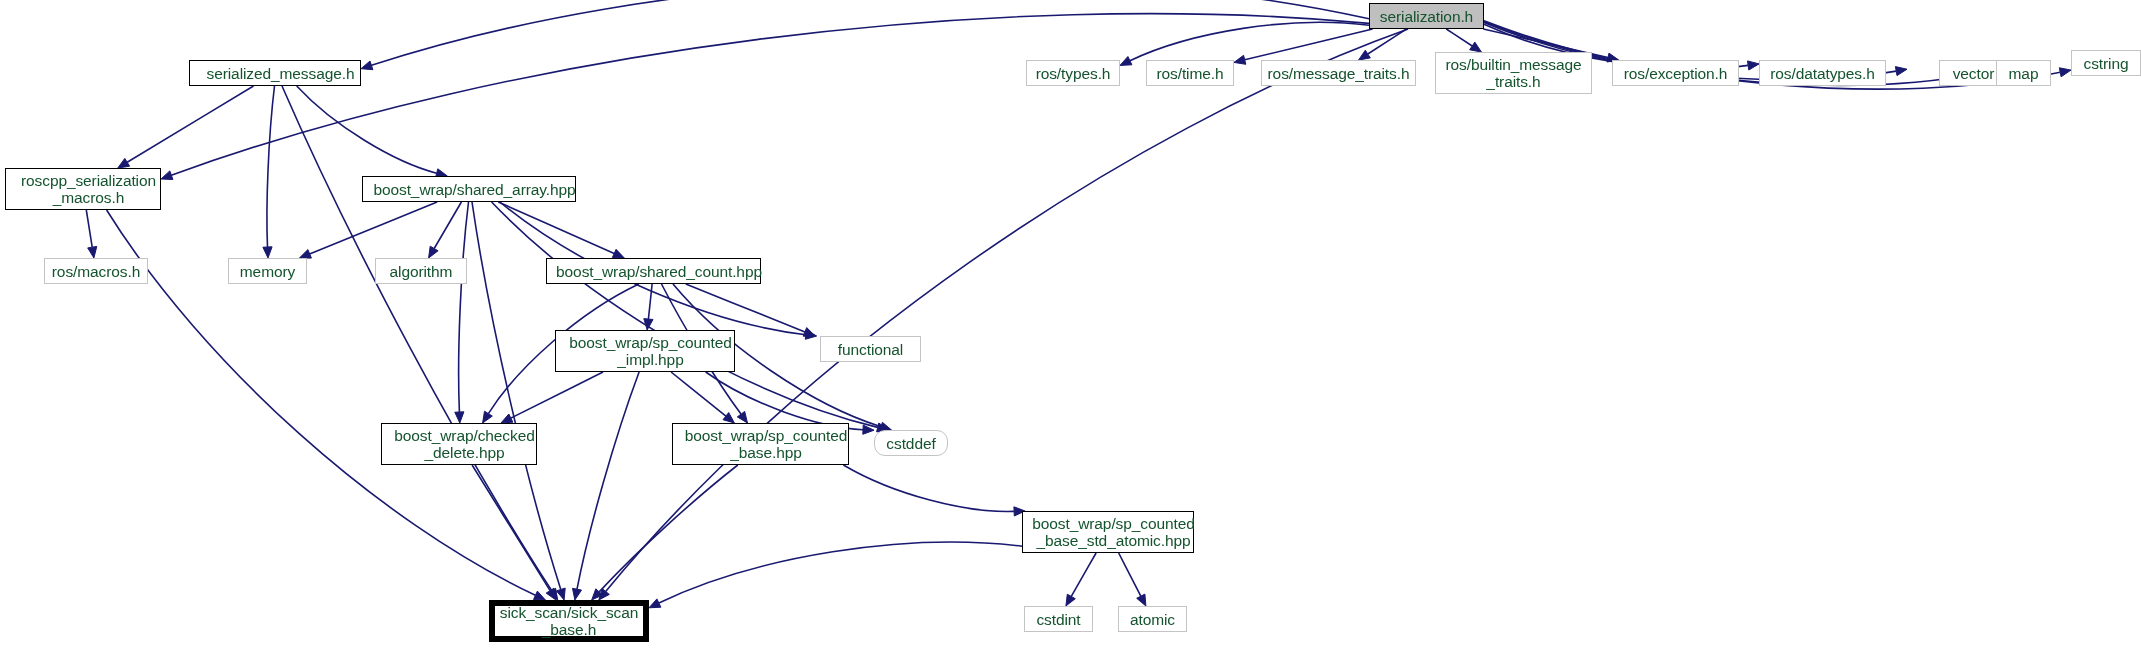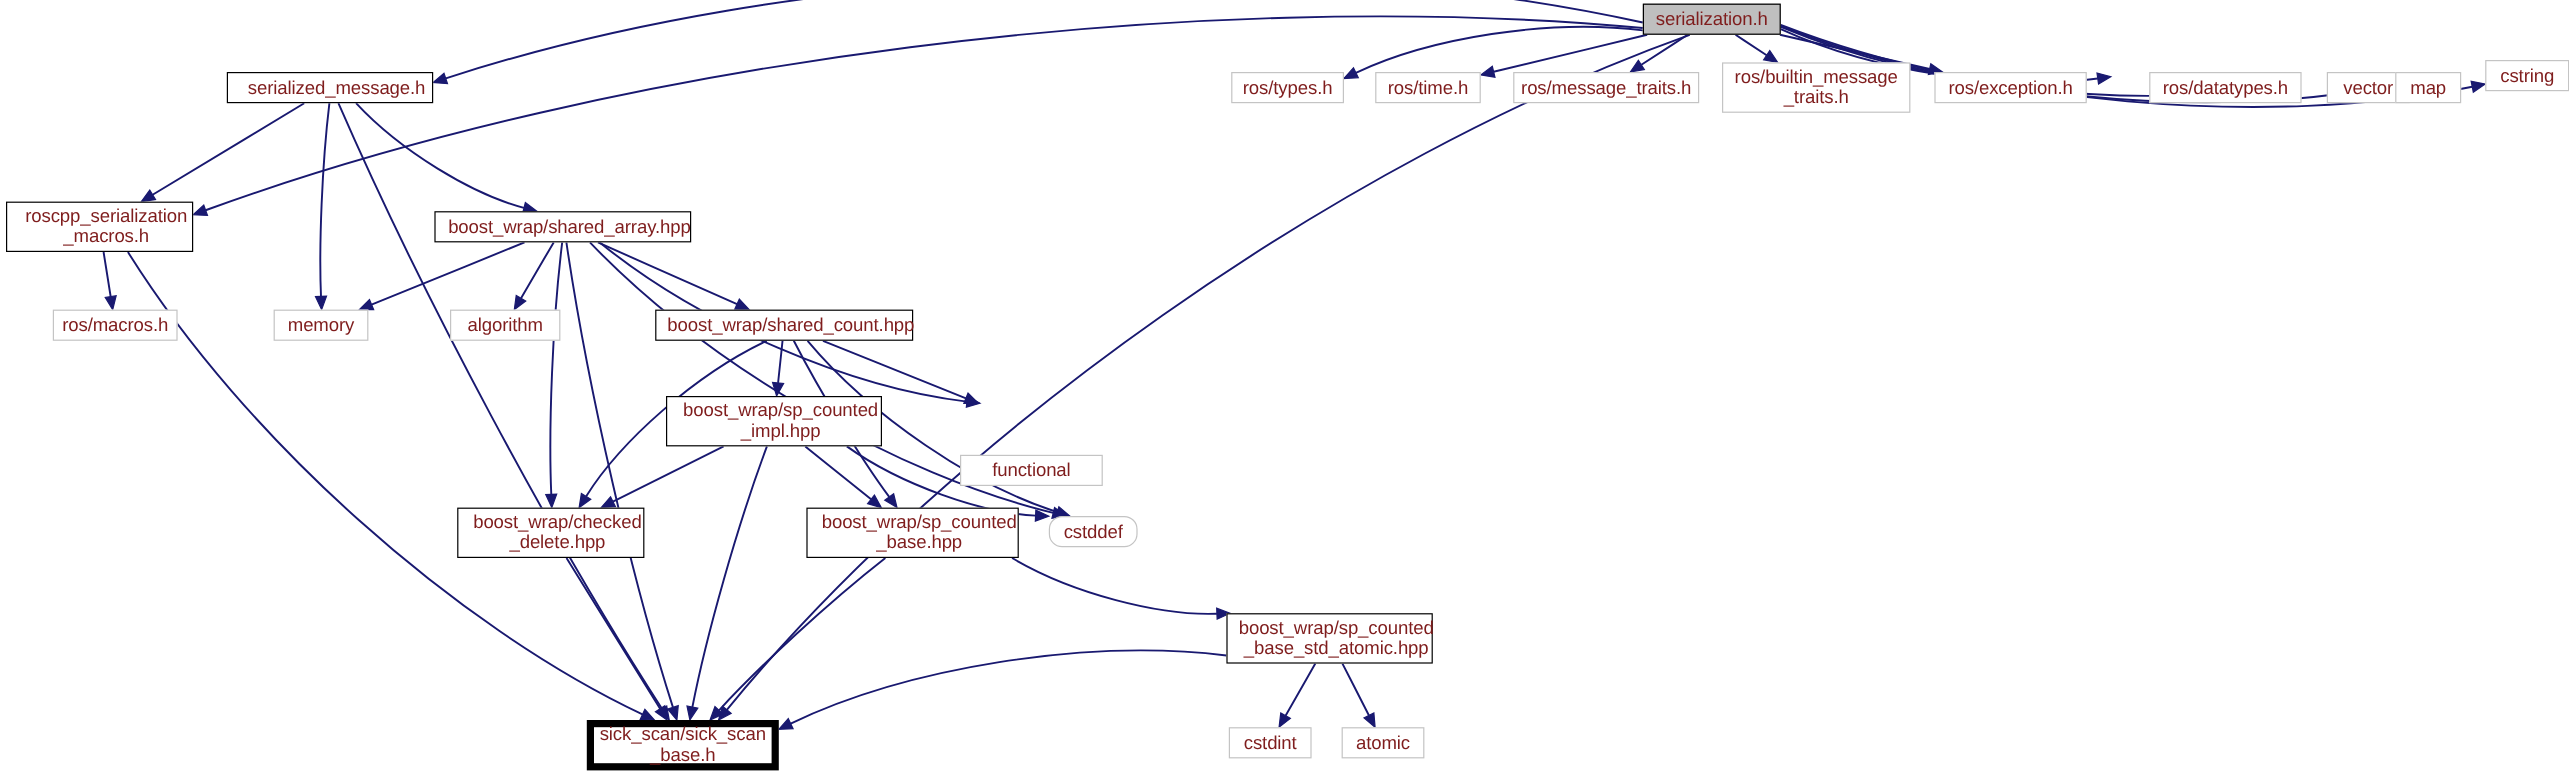--- a/index.html
+++ b/index.html
@@ -34,21 +34,21 @@
   }
   .node {
     position: absolute;
     box-sizing: border-box;
     display: flex;
     align-items: center;
     justify-content: center;
     text-align: center;
     background: #ffffff;
     border: 1px solid #c4c4c4;
-    color: #7f1d1d;
+    color: #14532d;
     font-size: 15.5px;
     line-height: 17px;
     letter-spacing: -0.1px;
     white-space: pre-line;
     cursor: pointer;
     user-select: none;
   }
   .node.link {
     border: 1px solid #000000;
     padding-left: 11px;
@@ -149,34 +149,34 @@
     </svg>
   <div id="node-layer">
       <div class="node root" style="left: 1369px; top: 3px; width: 115px; height: 26px;">serialization.h</div>
       <div class="node link" style="left: 189px; top: 60px; width: 172px; height: 26px;">serialized_message.h</div>
       <div class="node" style="left: 1026px; top: 60px; width: 94px; height: 26px;">ros/types.h</div>
       <div class="node" style="left: 1146px; top: 60px; width: 88px; height: 26px;">ros/time.h</div>
       <div class="node" style="left: 1261px; top: 60px; width: 155px; height: 26px;">ros/message_traits.h</div>
       <div class="node" style="left: 1435px; top: 52px; width: 157px; height: 42px;">ros/builtin_message
 _traits.h</div>
       <div class="node" style="left: 1612px; top: 60px; width: 127px; height: 26px;">ros/exception.h</div>
-      <div class="node" style="left: 1759px; top: 60px; width: 127px; height: 26px; margin-left: 32px;">ros/datatypes.h</div>
+      <div class="node" style="left: 1759px; top: 60px; width: 127px; height: 26px;">ros/datatypes.h</div>
       <div class="node" style="left: 1907px; top: 60px; width: 69px; height: 26px; margin-left: 32px;">vector</div>
       <div class="node" style="left: 1996px; top: 60px; width: 55px; height: 26px;">map</div>
       <div class="node" style="left: 2071px; top: 50px; width: 70px; height: 26px;">cstring</div>
       <div class="node link" style="left: 5px; top: 168px; width: 156px; height: 42px;">roscpp_serialization
 _macros.h</div>
       <div class="node link" style="left: 362px; top: 176px; width: 214px; height: 26px;">boost_wrap/shared_array.hpp</div>
       <div class="node" style="left: 44px; top: 258px; width: 104px; height: 26px;">ros/macros.h</div>
       <div class="node" style="left: 228px; top: 258px; width: 79px; height: 26px;">memory</div>
       <div class="node" style="left: 375px; top: 258px; width: 92px; height: 26px;">algorithm</div>
       <div class="node link" style="left: 546px; top: 258px; width: 215px; height: 26px;">boost_wrap/shared_count.hpp</div>
       <div class="node link" style="left: 555px; top: 330px; width: 180px; height: 42px;">boost_wrap/sp_counted
 _impl.hpp</div>
-      <div class="node" style="left: 800px; top: 336px; width: 119px; height: 26px; margin-top: 43px;">functional</div>
+      <div class="node" style="left: 820px; top: 336px; width: 101px; height: 26px;">functional</div>
       <div class="node link" style="left: 381px; top: 423px; width: 156px; height: 42px;">boost_wrap/checked
 _delete.hpp</div>
       <div class="node link" style="left: 672px; top: 423px; width: 177px; height: 42px;">boost_wrap/sp_counted
 _base.hpp</div>
       <div class="node" style="left: 874px; top: 430px; width: 74px; height: 26px; border-radius: 11px;">cstddef</div>
       <div class="node link" style="left: 1022px; top: 511px; width: 172px; height: 42px;">boost_wrap/sp_counted
 _base_std_atomic.hpp</div>
       <div class="node current" style="left: 489px; top: 600px; width: 160px; height: 42px;">sick_scan/sick_scan
 _base.h</div>
       <div class="node" style="left: 1024px; top: 606px; width: 69px; height: 26px;">cstdint</div>

